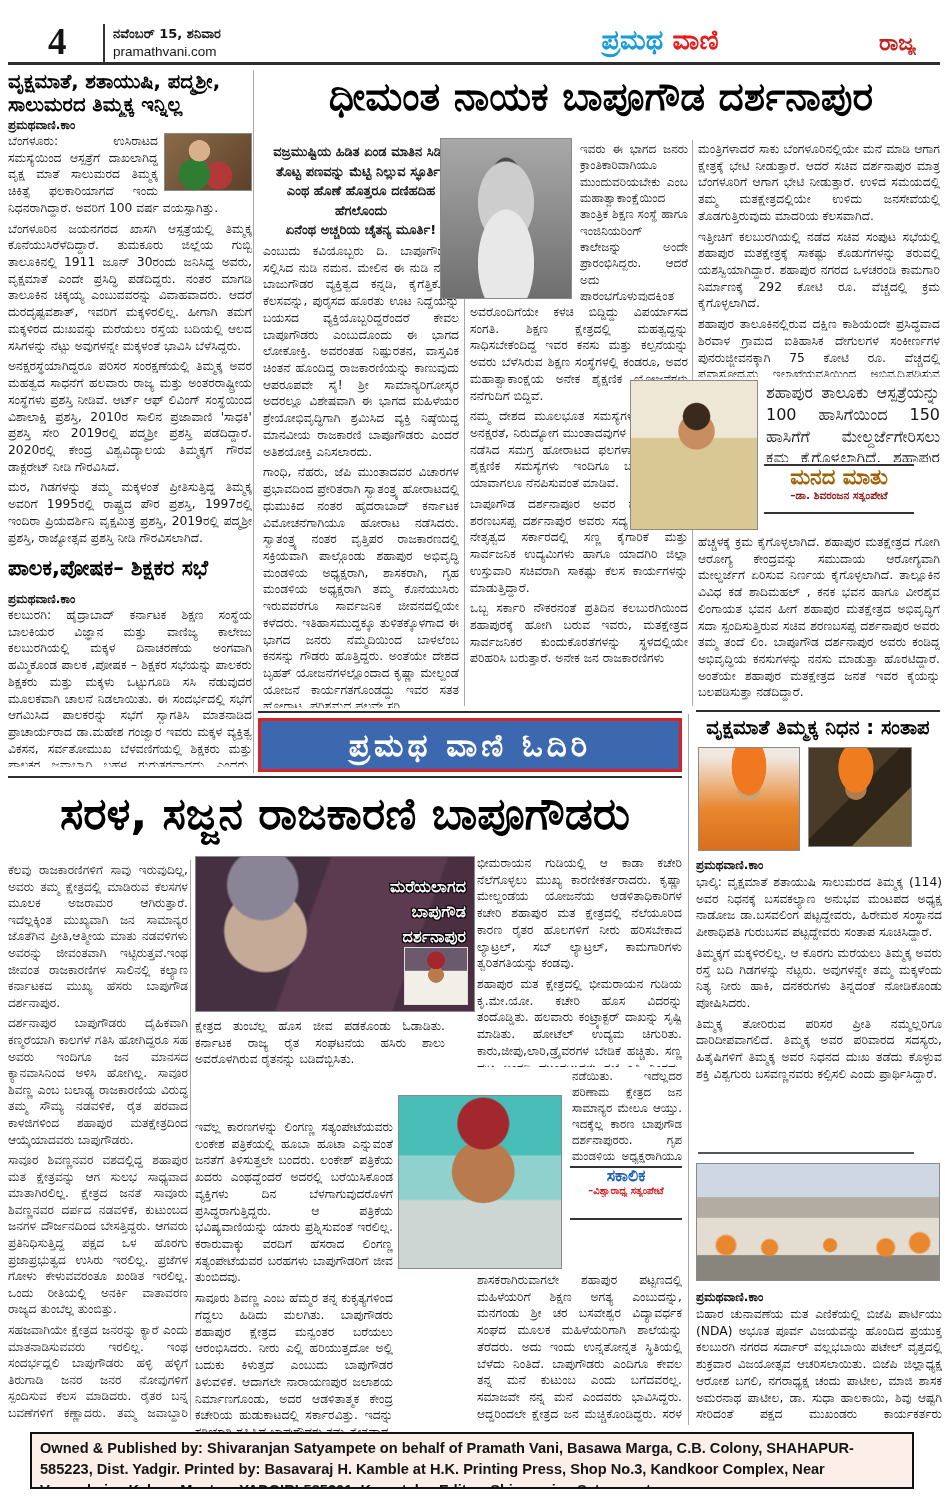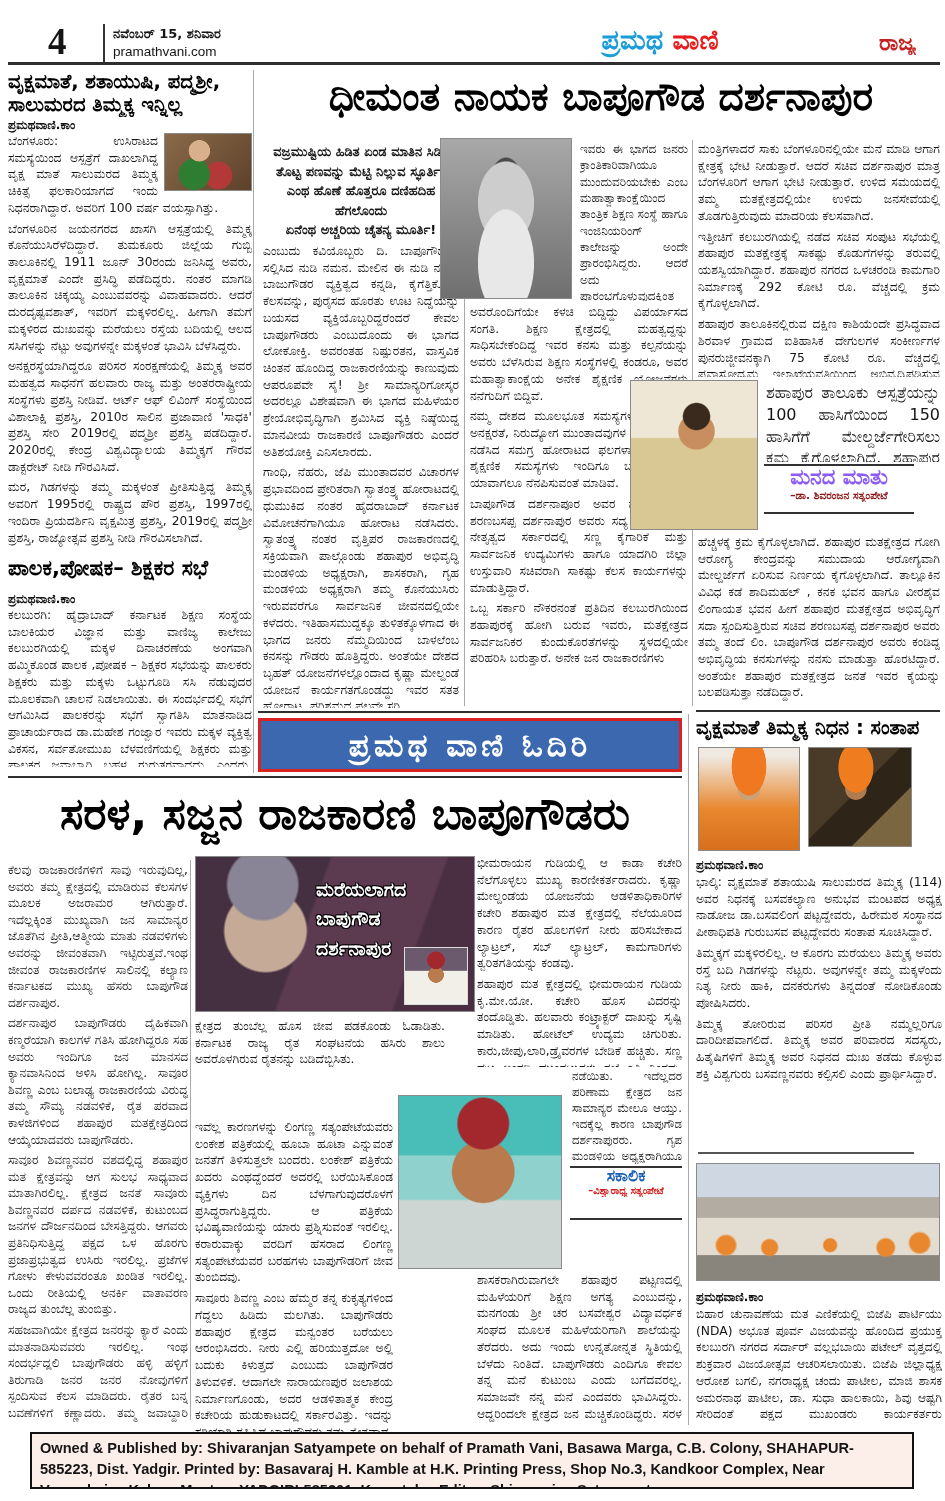--- a/index.html
+++ b/index.html
@@ -44,22 +44,22 @@
      radial-gradient(ellipse at 46% 20%,#ef7c1e 0 22%,rgba(0,0,0,0) 23%),
      radial-gradient(circle at 46% 42%,#b07c4f 0 13%,rgba(0,0,0,0) 14%),
      linear-gradient(135deg,#4a3a28 0 45%,#2e2418 46% 70%,#7a6742 71%);}
   .ph-group{background:
      radial-gradient(circle at 12% 70%,#e8872e 0 4%,rgba(0,0,0,0) 5%),
      radial-gradient(circle at 30% 72%,#e8872e 0 4%,rgba(0,0,0,0) 5%),
      radial-gradient(circle at 55% 70%,#e8872e 0 4%,rgba(0,0,0,0) 5%),
      radial-gradient(circle at 78% 72%,#e8872e 0 4%,rgba(0,0,0,0) 5%),
      radial-gradient(circle at 92% 68%,#e8872e 0 4%,rgba(0,0,0,0) 5%),
      linear-gradient(180deg,#cfd8e2 0 28%,#b3aca2 29% 46%,#e3ddd1 47% 78%,#8a857c 79%);}
-  .promo-caption{position:absolute;right:8px;top:18px;width:150px;text-align:left;
-     color:#ffffff;font-weight:bold;font-size:19px;line-height:1.55;
+  .promo-caption{position:absolute;right:8px;top:18px;width:150px;text-align:right;
+     color:#ffffff;font-weight:bold;font-size:16px;line-height:1.55;
      text-shadow:-1px -1px 0 #000,1px -1px 0 #000,-1px 1px 0 #000,1px 1px 0 #000;}
   .promo-inset{position:absolute;right:6px;bottom:6px;width:62px;height:56px;
      border:1px solid #ddd;background:
      radial-gradient(circle at 50% 22%,#a3282d 0 16%,rgba(0,0,0,0) 17%),
      radial-gradient(circle at 50% 48%,#b97a4d 0 18%,rgba(0,0,0,0) 19%),
      linear-gradient(180deg,#6b5a6e 0 40%,#f2efe9 41%);}
   .mm-box{border-top:2px solid #333;border-bottom:2px solid #333;text-align:center;overflow:hidden;}
   .banner{box-sizing:border-box;border:3px solid #d92222;background:#3b68ae;
      display:flex;align-items:center;justify-content:center;overflow:hidden;}
   .banner span{color:#fff;font-weight:bold;font-size:31px;letter-spacing:4px;white-space:nowrap;}
@@ -131,21 +131,21 @@
 
   <div class="abs bt" style="left:698px;top:141px;width:242px;height:236px;">
     <p>ಮಂತ್ರಿಗಳಾದರೆ ಸಾಕು ಬೆಂಗಳೂರಿನಲ್ಲಿಯೇ ಮನೆ ಮಾಡಿ ಆಗಾಗ ಕ್ಷೇತ್ರಕ್ಕೆ ಭೇಟಿ ನೀಡುತ್ತಾರೆ. ಆದರೆ ಸಚಿವ ದರ್ಶನಾಪುರ ಮಾತ್ರ ಬೆಂಗಳೂರಿಗೆ ಆಗಾಗ ಭೇಟಿ ನೀಡುತ್ತಾರೆ. ಉಳಿದ ಸಮಯದಲ್ಲಿ ತಮ್ಮ ಮತಕ್ಷೇತ್ರದಲ್ಲಿಯೇ ಉಳಿದು ಜನಸೇವೆಯಲ್ಲಿ ತೊಡಗುತ್ತಿರುವುದು ಮಾದರಿಯ ಕೆಲಸವಾಗಿದೆ.</p>
     <p>ಇತ್ತೀಚಿಗೆ ಕಲಬುರಗಿಯಲ್ಲಿ ನಡೆದ ಸಚಿವ ಸಂಪುಟ ಸಭೆಯಲ್ಲಿ ಶಹಾಪುರ ಮತಕ್ಷೇತ್ರಕ್ಕೆ ಸಾಕಷ್ಟು ಕೊಡುಗೆಗಳನ್ನು ತರುವಲ್ಲಿ ಯಶಸ್ವಿಯಾಗಿದ್ದಾರೆ. ಶಹಾಪುರ ನಗರದ ಒಳಚರಂಡಿ ಕಾಮಗಾರಿ ನಿರ್ಮಾಣಕ್ಕೆ 292 ಕೋಟಿ ರೂ. ವೆಚ್ಚದಲ್ಲಿ ಕ್ರಮ ಕೈಗೊಳ್ಳಲಾಗಿದೆ.</p>
     <p>ಶಹಾಪುರ ತಾಲೂಕಿನಲ್ಲಿರುವ ದಕ್ಷಿಣ ಕಾಶಿಯೆಂದೇ ಪ್ರಸಿದ್ಧವಾದ ಶಿರವಾಳ ಗ್ರಾಮದ ಐತಿಹಾಸಿಕ ದೇಗುಲಗಳ ಸಂಕೀರ್ಣಗಳ ಪುನರುಜ್ಜೀವನಕ್ಕಾಗಿ 75 ಕೋಟಿ ರೂ. ವೆಚ್ಚದಲ್ಲಿ ಪ್ರವಾಸೋದ್ಯಮ ಇಲಾಖೆಯವತಿಯಿಂದ ಅಭಿವೃದ್ಧಿಪಡಿಸುವ ನಿರ್ಣಯ ಕೈಗೊಳ್ಳಲಾಗಿದೆ.</p>
   </div>
   <div class="abs photo ph-color" style="left:630px;top:380px;width:128px;height:150px;"></div>
   <div class="abs bt" style="left:766px;top:382px;width:174px;height:80px;font-size:16px;">ಶಹಾಪುರ ತಾಲೂಕು ಆಸ್ಪತ್ರೆಯನ್ನು 100 ಹಾಸಿಗೆಯಿಂದ 150 ಹಾಸಿಗೆಗೆ ಮೇಲ್ದರ್ಜೆಗೇರಿಸಲು ಕ್ರಮ ಕೈಗೊಳ್ಳಲಾಗಿದೆ. ಶಹಾಪುರ ಮತಕ್ಷೇತ್ರದ ಕೆಂಭಾವಿ ಆಸ್ಪತ್ರೆಯ 30 ಹಾಸಿಗೆಯಿಂದ 50 ಹಾಸಿಗೆಗಳಿಗೆ</div>
 
   <div class="abs mm-box" style="left:764px;top:464px;width:150px;height:46px;">
-    <div class="nowrap" style="font-size:21px;font-weight:bold;color:#8b5cf6;line-height:1.1;overflow:hidden;">ಮನದ ಮಾತು</div>
+    <div class="nowrap" style="font-size:21px;font-weight:bold;color:#a16207;line-height:1.1;overflow:hidden;">ಮನದ ಮಾತು</div>
     <div class="nowrap" style="font-size:10.5px;font-weight:bold;color:#8b1414;overflow:hidden;">–ಡಾ. ಶಿವರಂಜನ ಸತ್ಯಂಪೇಟೆ</div>
   </div>
   <div class="abs bt" style="left:698px;top:534px;width:242px;height:174px;">ಹೆಚ್ಚಳಕ್ಕೆ ಕ್ರಮ ಕೈಗೊಳ್ಳಲಾಗಿದೆ. ಶಹಾಪುರ ಮತಕ್ಷೇತ್ರದ ಗೋಗಿ ಆರೋಗ್ಯ ಕೇಂದ್ರವನ್ನು ಸಮುದಾಯ ಆರೋಗ್ಯವಾಗಿ ಮೇಲ್ದರ್ಜೆಗೆ ಏರಿಸುವ ನಿರ್ಣಯ ಕೈಗೊಳ್ಳಲಾಗಿದೆ. ತಾಲ್ಲೂಕಿನ ವಿವಿಧ ಕಡೆ ಶಾದಿಮಹಲ್ , ಕನಕ ಭವನ ಹಾಗೂ ವೀರಶೈವ ಲಿಂಗಾಯತ ಭವನ ಹೀಗೆ ಶಹಾಪುರ ಮತಕ್ಷೇತ್ರದ ಅಭಿವೃದ್ಧಿಗೆ ಸದಾ ಸ್ಪಂದಿಸುತ್ತಿರುವ ಸಚಿವ ಶರಣಬಸಪ್ಪ ದರ್ಶನಾಪುರ ಅವರು ತಮ್ಮ ತಂದೆ ಲಿಂ. ಬಾಪೂಗೌಡ ದರ್ಶನಾಪುರ ಅವರು ಕಂಡಿದ್ದ ಅಭಿವೃದ್ಧಿಯ ಕನಸುಗಳನ್ನು ನನಸು ಮಾಡುತ್ತಾ ಹೊರಟಿದ್ದಾರೆ. ಅಂತೆಯೇ ಶಹಾಪುರ ಮತಕ್ಷೇತ್ರದ ಜನತೆ ಇವರ ಕೈಯನ್ನು ಬಲಪಡಿಸುತ್ತಾ ನಡೆದಿದ್ದಾರೆ.</div>
 
   <div class="abs hrule" style="left:258px;top:711px;width:424px;height:2px;"></div>
   <div class="abs banner" style="left:258px;top:718px;width:424px;height:54px;">
     <span>ಪ್ರಮಥ ವಾಣಿ ಓದಿರಿ</span>
   </div>
   <div class="abs hrule" style="left:8px;top:776px;width:674px;height:2px;"></div>
 
@@ -187,21 +187,21 @@
   </div>
 
   <div class="abs mm-box" style="left:570px;top:1166px;width:112px;height:50px;">
     <div class="nowrap" style="font-size:16px;font-weight:bold;color:#1b5fb5;line-height:1.05;overflow:hidden;">ಸಕಾಲಿಕ</div>
     <div class="nowrap" style="font-size:10px;font-weight:bold;color:#d42020;overflow:hidden;">–ವಿಶ್ವಾರಾಧ್ಯ ಸತ್ಯಂಪೇಟೆ</div>
   </div>
   <div class="abs bt" style="left:572px;top:1222px;width:110px;height:46px;font-size:11.8px;"></div>
   <div class="abs bt" style="left:477px;top:1272px;width:205px;height:152px;">ಶಾಸಕರಾಗಿರುವಾಗಲೇ ಶಹಾಪುರ ಪಟ್ಟಣದಲ್ಲಿ ಮಹಿಳೆಯರಿಗೆ ಶಿಕ್ಷಣ ಅಗತ್ಯ ಎಂಬುದನ್ನು, ಮನಗಂಡು ಶ್ರೀ ಚರ ಬಸವೇಶ್ವರ ವಿದ್ಯಾವರ್ಧಕ ಸಂಘದ ಮೂಲಕ ಮಹಿಳೆಯರಿಗಾಗಿ ಶಾಲೆಯನ್ನು ತೆರೆದರು. ಅದು ಇಂದು ಉನ್ನತೋನ್ನತ ಸ್ಥಿತಿಯಲ್ಲಿ ಬೆಳೆದು ನಿಂತಿದೆ. ಬಾಪುಗೌಡರು ಎಂದಿಗೂ ಕೇವಲ ತನ್ನ ಮನೆ ಕುಟುಂಬ ಎಂದು ಬಗೆದವರಲ್ಲ. ಸಮಾಜವೇ ನನ್ನ ಮನೆ ಎಂದವರು ಭಾವಿಸಿದ್ದರು. ಆದ್ದರಿಂದಲೇ ಕ್ಷೇತ್ರದ ಜನ ಮೆಚ್ಚಿಕೊಂಡಿದ್ದರು. ಸರಳ ಸಜ್ಜನ ರಾಜಕಾರಣಿ ಪಡೆದ ಶಹಾಪುರ ಮತಕ್ಷೇತ್ರದ ಜನತೆ ಕೃತಜ್ಞತೆಗಾಗಿ ಭೀಮರಾಯನ ಗುಡಿಯಲ್ಲಿ ಅವರ ಪ್ರತಿಮೆಯನ್ನು ನಿಲ್ಲಿಸಿ ಸ್ಮರಿಸುತ್ತಿದೆ.</div>
 
   <div class="abs hrule" style="left:696px;top:710px;width:244px;height:2px;"></div>
-  <div class="abs hl nowrap" style="left:696px;top:716px;width:244px;height:26px;font-size:19.5px;">ವೃಕ್ಷಮಾತೆ ತಿಮ್ಮಕ್ಕ ನಿಧನ : ಸಂತಾಪ</div>
+  <div class="abs hl nowrap" style="left:696px;top:716px;width:244px;height:26px;font-size:19.5px;text-align:center;">ವೃಕ್ಷಮಾತೆ ತಿಮ್ಮಕ್ಕ ನಿಧನ : ಸಂತಾಪ</div>
   <div class="abs photo ph-swami1" style="left:698px;top:747px;width:102px;height:104px;"></div>
   <div class="abs photo ph-swami2" style="left:808px;top:747px;width:104px;height:100px;"></div>
   <div class="abs byline" style="left:696px;top:858px;">ಪ್ರಮಥವಾಣಿ.ಕಾಂ</div>
   <div class="abs bt" style="left:696px;top:874px;width:246px;height:274px;">
     <p>ಭಾಲ್ಕಿ: ವೃಕ್ಷಮಾತೆ ಶತಾಯುಷಿ ಸಾಲುಮರದ ತಿಮ್ಮಕ್ಕ (114) ಅವರ ನಿಧನಕ್ಕೆ ಬಸವಕಲ್ಯಾಣ ಅನುಭವ ಮಂಟಪದ ಅಧ್ಯಕ್ಷ ನಾಡೋಜ ಡಾ.ಬಸವಲಿಂಗ ಪಟ್ಟದ್ದೇವರು, ಹಿರೇಮಠ ಸಂಸ್ಥಾನದ ಪೀಠಾಧಿಪತಿ ಗುರುಬಸವ ಪಟ್ಟದ್ದೇವರು ಸಂತಾಪ ಸೂಚಿಸಿದ್ದಾರೆ.</p>
     <p>ತಿಮ್ಮಕ್ಕಗೆ ಮಕ್ಕಳಿರಲಿಲ್ಲ. ಆ ಕೊರಗು ಮರೆಯಲು ತಿಮ್ಮಕ್ಕ ಅವರು ರಸ್ತೆ ಬದಿ ಗಿಡಗಳನ್ನು ನೆಟ್ಟರು. ಅವುಗಳನ್ನೇ ತಮ್ಮ ಮಕ್ಕಳೆಂದು ನಿತ್ಯ ನೀರು ಹಾಕಿ, ದನಕರುಗಳು ತಿನ್ನದಂತೆ ನೋಡಿಕೊಂಡು ಪೋಷಿಸಿದರು.</p>
     <p>ತಿಮ್ಮಕ್ಕ ತೋರಿರುವ ಪರಿಸರ ಪ್ರೀತಿ ನಮ್ಮೆಲ್ಲರಿಗೂ ದಾರಿದೀಪವಾಗಲಿದೆ. ತಿಮ್ಮಕ್ಕ ಅವರ ಪರಿವಾರದ ಸದಸ್ಯರು, ಹಿತೈಷಿಗಳಿಗೆ ತಿಮ್ಮಕ್ಕ ಅವರ ನಿಧನದ ದುಃಖ ತಡೆದು ಕೊಳ್ಳುವ ಶಕ್ತಿ ವಿಶ್ವಗುರು ಬಸವಣ್ಣನವರು ಕಲ್ಪಿಸಲಿ ಎಂದು ಪ್ರಾರ್ಥಿಸಿದ್ದಾರೆ.</p>
   </div>
   <div class="abs hrule" style="left:698px;top:1152px;width:216px;height:2px;background:#555;"></div>
   <div class="abs photo ph-group" style="left:696px;top:1163px;width:244px;height:118px;"></div>

